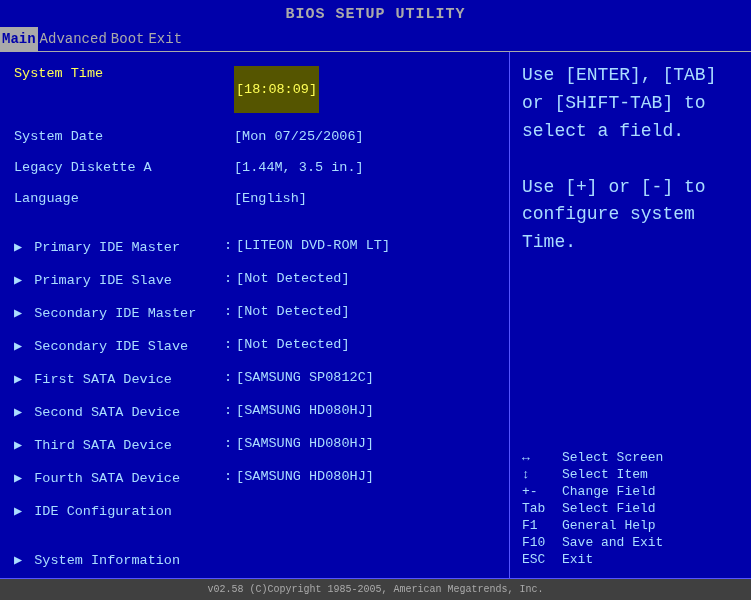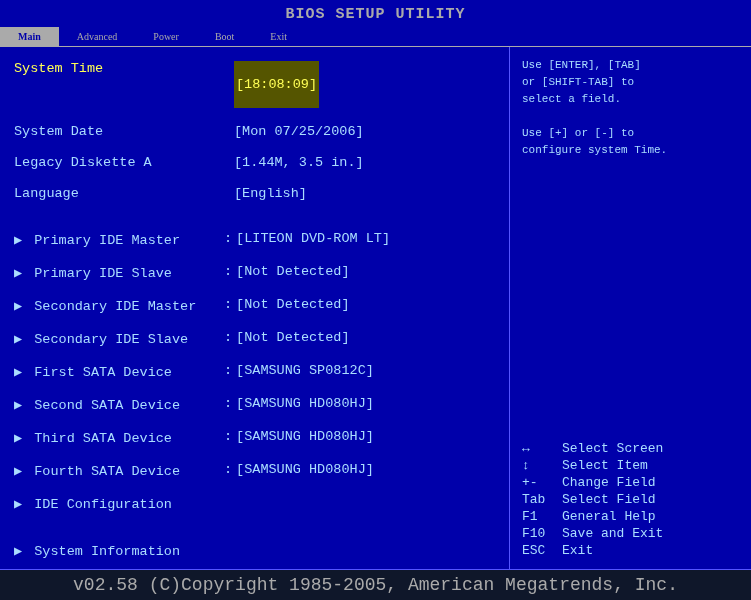--- a/index.html
+++ b/index.html
@@ -33,25 +33,24 @@
 
     
     #menu-bar {
       display: flex;
       flex-direction: row;
       background: #0000aa;
       border-bottom: 1px solid #aaaaaa;
     }
 
     .menu-item {
-      padding: 4px 18px;
-      font-size: 10px;
+      padding: 4px 2px;
+      font-size: 14px;
       cursor: pointer;
       color: #aaaaaa;
-      font-family: Liberation Serif, serif;
     }
 
     .menu-item.active {
       background: #aaaaaa;
       color: #0000aa;
       font-weight: bold;
     }
 
     
     #main-content {
@@ -114,21 +113,21 @@
       padding: 10px 12px;
       display: flex;
       flex-direction: column;
       justify-content: space-between;
       color: #aaddff;
       font-size: 13px;
     }
 
     #help-text {
       color: #aaddff;
-      font-size: 11px;
+      font-size: 18px;
       line-height: 1.5;
       margin-bottom: 10px;
     }
 
     #key-legend {
       margin-top: auto;
       font-size: 13px;
     }
 
     .key-row {
@@ -143,24 +142,24 @@
       min-width: 30px;
       color: #aaddff;
     }
 
     .key-desc {
       color: #aaddff;
     }
 
     
     #footer {
-      background: #0f172a;
+      background: #404040;
       text-align: center;
       padding: 5px 0;
-      font-size: 18px;
+      font-size: 10px;
       color: #aaaaaa;
       border-top: 1px solid #5555ff;
     }
 
     
     .highlight-box {
       background: #555500;
       color: #ffff55;
       padding: 16px 2px;
     }
@@ -170,21 +169,20 @@
 
 <div id="app">
 
   <div id="title-bar">
     <span>BIOS SETUP UTILITY</span>
   </div>
 
   <div id="menu-bar">
   <div class="menu-item active">Main</div>
       <div class="menu-item">Advanced</div>
-      <div class="menu-item">Power</div>
       <div class="menu-item">Boot</div>
       <div class="menu-item">Exit</div>
     </div>
 
   <div id="main-content">
 
     <div id="left-panel">
     <div class="field-row highlighted">
           <span class="label">System Time</span>
           <span style="min-width: 10px;"></span>

